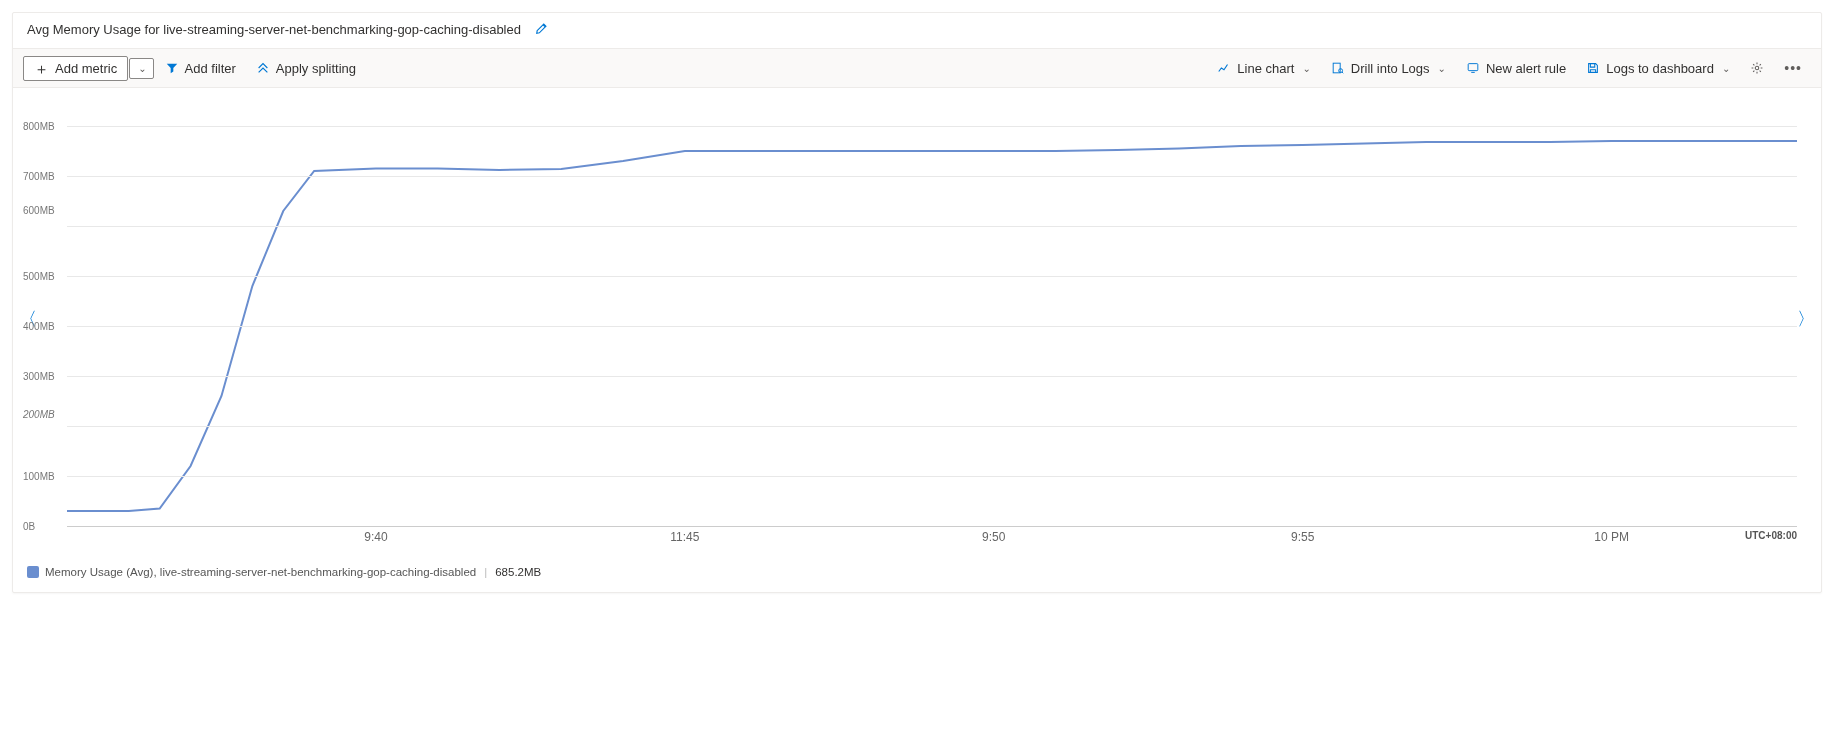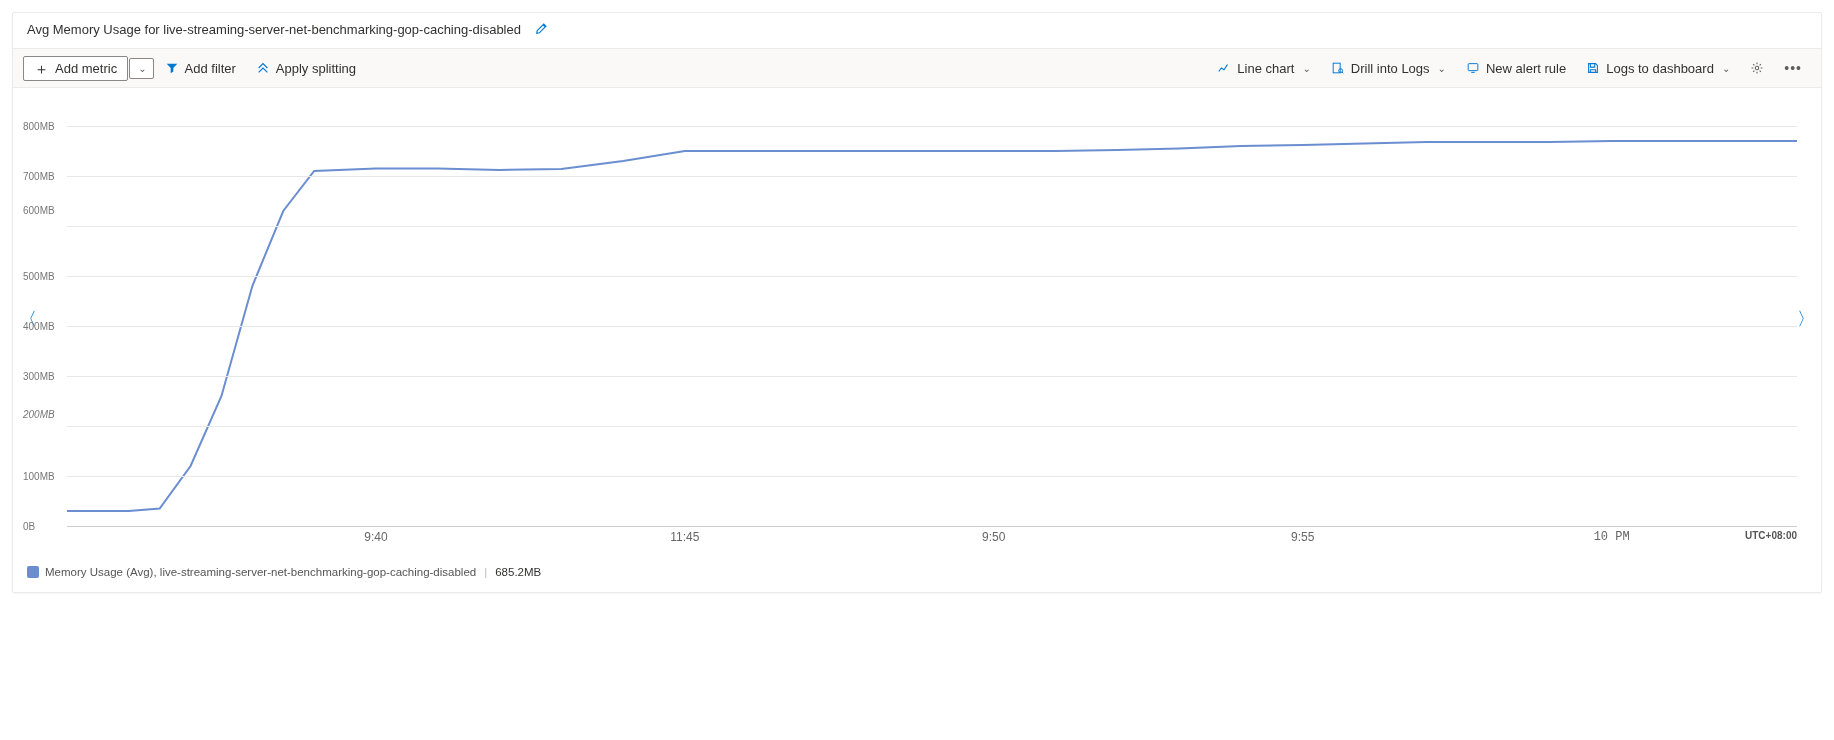--- a/index.html
+++ b/index.html
@@ -251,21 +251,21 @@
         <div class="ytick" style="top: 50px;">700MB</div>
         <div class="gridline" style="top: 0px;"></div>
         <div class="ytick" style="top: 0px;">800MB</div>
       </div>
     <div class="xaxis" id="xaxis">
       <span class="tz-label">UTC+08:00</span>
     <div class="xtick" style="left: 17.8571%;">9:40</div>
         <div class="xtick" style="left: 35.7143%;">11:45</div>
         <div class="xtick" style="left: 53.5714%;">9:50</div>
         <div class="xtick" style="left: 71.4286%;">9:55</div>
-        <div class="xtick" style="left: 89.2857%; font-family: Liberation Mono, monospace;">10 PM</div>
+        <div class="xtick" style="left: 89.2857%;">10 PM</div>
       </div>
   </div>
 
   <div class="legend">
     <span class="swatch"></span>
     <span>Memory Usage (Avg), live-streaming-server-net-benchmarking-gop-caching-disabled</span>
     <span class="sep">|</span>
     <span class="val">685.2MB</span>
   </div>
 

